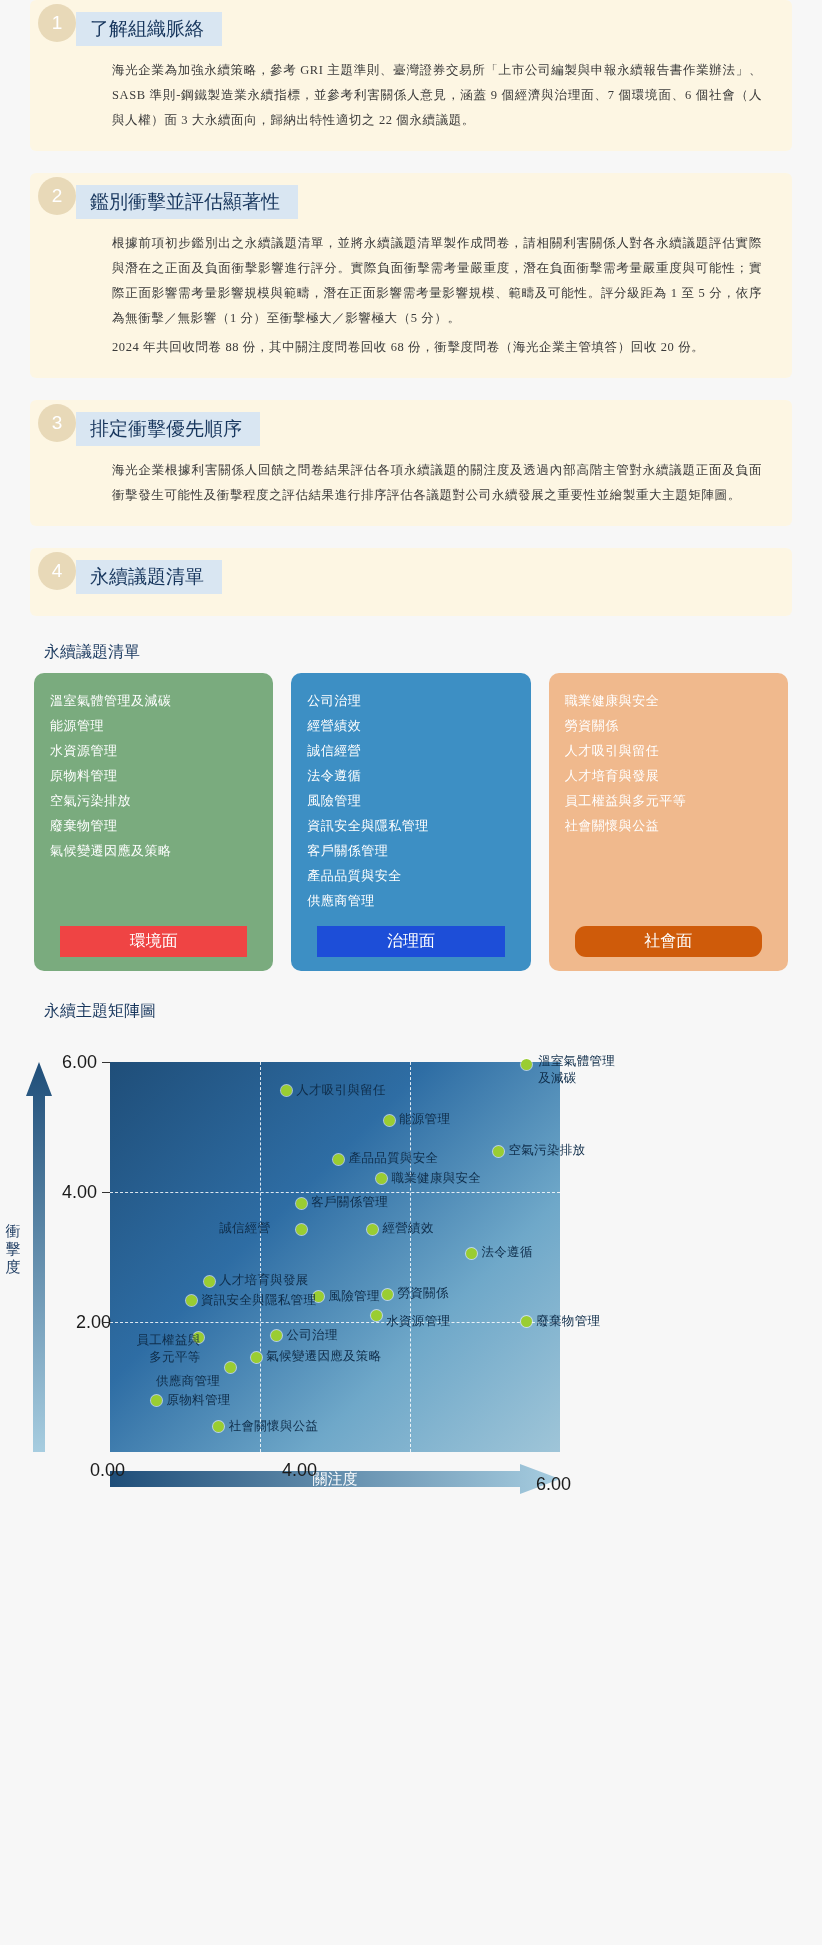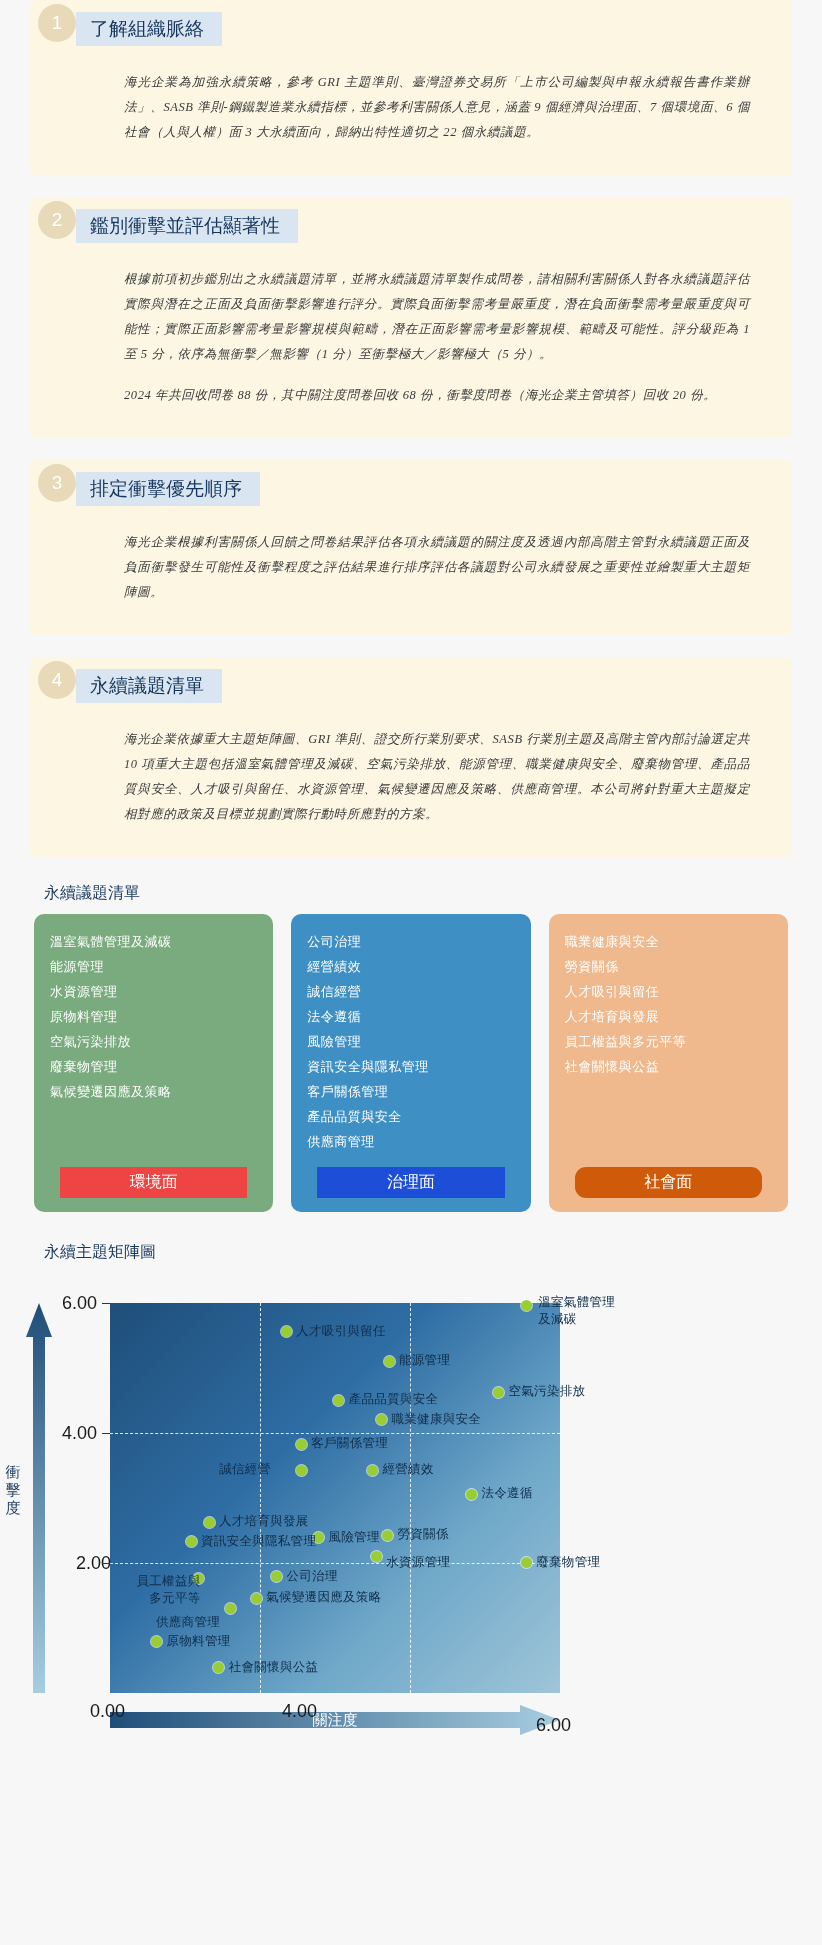--- a/index.html
+++ b/index.html
@@ -43,21 +43,21 @@
     font-family: "Liberation Sans", sans-serif;
     text-align: right;
   }
   .step-text {
     font-size: 12.5px;
     line-height: 2.0;
     text-align: justify;
     color: #3a3a3a;
     letter-spacing: 0.6px;
   }
-  .step-text p { margin: 16px; font-style: italic; }
+  .step-text p { margin: 4px; }
 
   
   .section-heading {
     color: #17365d;
     font-size: 16px;
     margin: 26px 0 10px 44px;
     font-family: "Liberation Sans", sans-serif;
   }
   .cards {
     display: flex;
@@ -193,23 +193,20 @@
       <div class="step-text">
         <p>海光企業根據利害關係人回饋之問卷結果評估各項永續議題的關注度及透過內部高階主管對永續議題正面及負面衝擊發生可能性及衝擊程度之評估結果進行排序評估各議題對公司永續發展之重要性並繪製重大主題矩陣圖。</p>
       </div>
     </div>
   </div>
 
   <div class="step">
     <div class="step-num">4</div>
     <div class="step-body">
       <div class="step-title">永續議題清單</div>
-      <div class="step-text">
-        <p>海光企業依據重大主題矩陣圖、GRI 準則、證交所行業別要求、SASB 行業別主題及高階主管內部討論選定共 10 項重大主題包括溫室氣體管理及減碳、空氣污染排放、能源管理、職業健康與安全、廢棄物管理、產品品質與安全、人才吸引與留任、水資源管理、氣候變遷因應及策略、供應商管理。本公司將針對重大主題擬定相對應的政策及目標並規劃實際行動時所應對的方案。</p>
-      </div>
     </div>
   </div>
 
   <div class="section-heading">永續議題清單</div>
   <div class="cards">
     <div class="card env">
       <div class="card-items" id="col-env">
           <div class="card-item">溫室氣體管理及減碳</div>
           <div class="card-item">能源管理</div>
           <div class="card-item">水資源管理</div>

